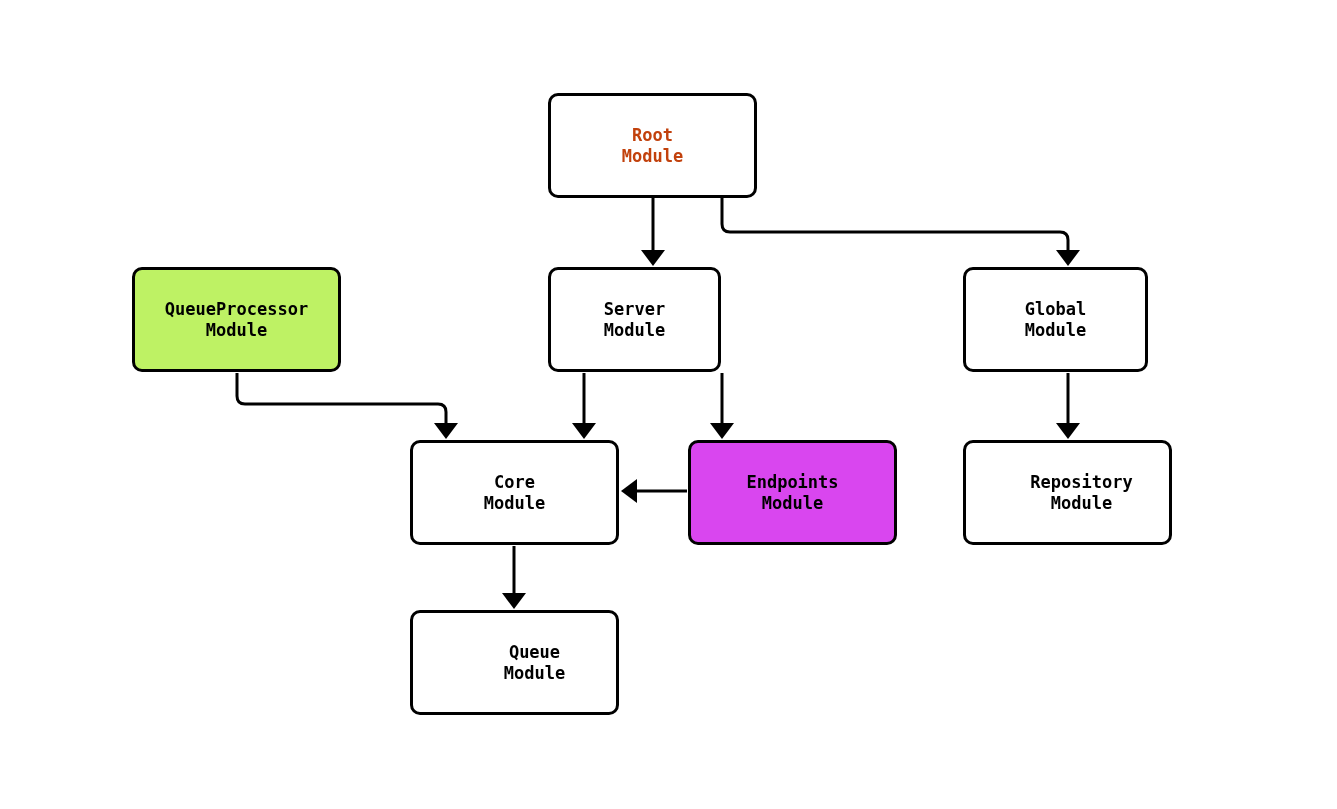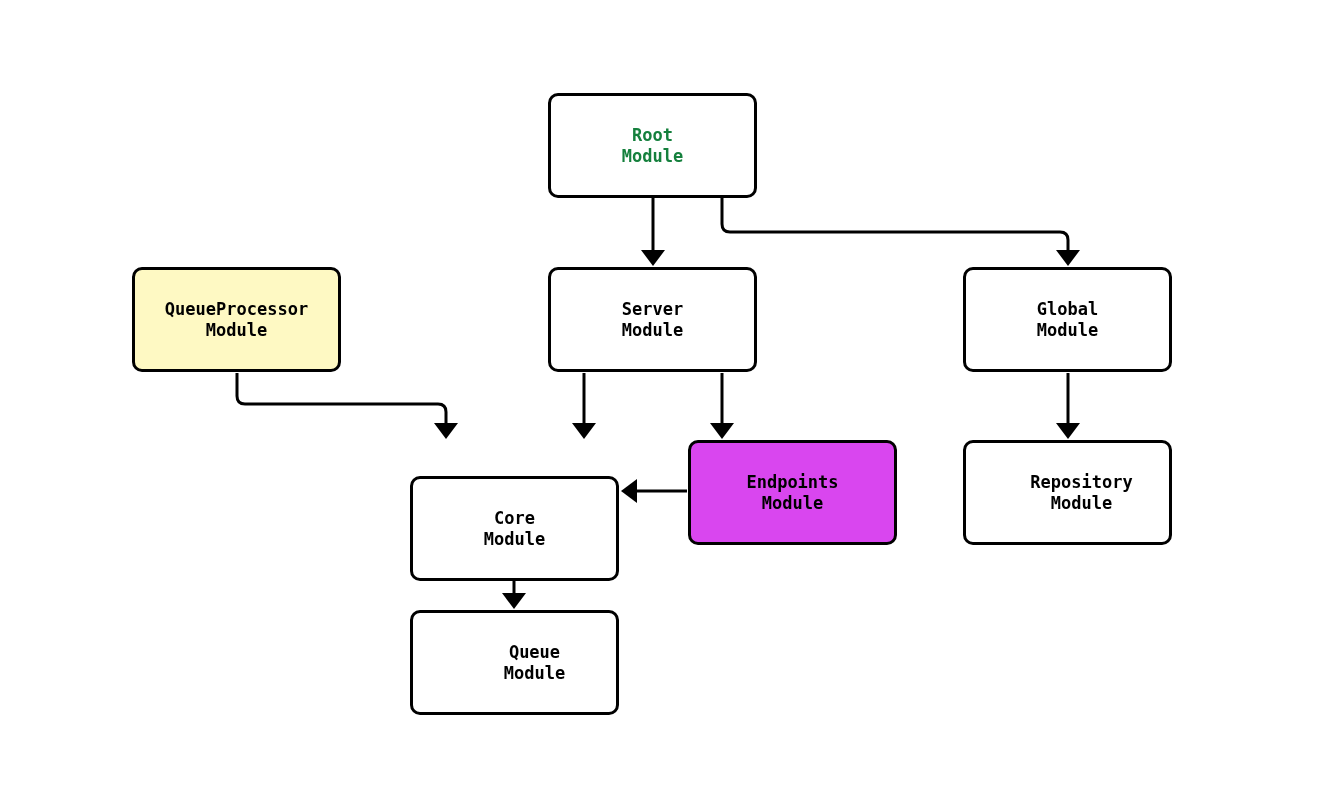--- a/index.html
+++ b/index.html
@@ -61,36 +61,36 @@
       <path d="M 722 373 L 722 423" class="edge-line" stroke="#000000"></path>
       <polygon points="722,439 710,423 734,423" fill="#000000"></polygon>
       <path d="M 687 491 L 637 491" class="edge-line" stroke="#000000"></path>
       <polygon points="621,491 637,479 637,503" fill="#000000"></polygon>
       <path d="M 1068 373 L 1068 423" class="edge-line" stroke="#000000"></path>
       <polygon points="1068,439 1056,423 1080,423" fill="#000000"></polygon>
       <path d="M 514 546 L 514 593" class="edge-line" stroke="#000000"></path>
       <polygon points="514,609 502,593 526,593" fill="#000000"></polygon>
     </svg>
 <div class="node" style="left: 548px; top: 93px; width: 209px; height: 105px; border-color: rgb(0, 0, 0); background: rgb(255, 255, 255);">
-      <span class="node-label" style="color: #15803d;">Root
+      <span class="node-label" style="color: #c2410c;">Root
 Module</span>
     </div>
-    <div class="node" style="left: 132px; top: 267px; width: 209px; height: 105px; border-color: rgb(0, 0, 0); background: #fef9c3;">
+    <div class="node" style="left: 132px; top: 267px; width: 209px; height: 105px; border-color: rgb(0, 0, 0); background: #bef264;">
       <span class="node-label" style="color: rgb(0, 0, 0);">QueueProcessor
 Module</span>
     </div>
-    <div class="node" style="left: 548px; top: 267px; width: 209px; height: 105px; border-color: rgb(0, 0, 0); background: rgb(255, 255, 255);">
+    <div class="node" style="left: 548px; top: 267px; width: 173px; height: 105px; border-color: rgb(0, 0, 0); background: rgb(255, 255, 255);">
       <span class="node-label" style="color: rgb(0, 0, 0);">Server
 Module</span>
     </div>
-    <div class="node" style="left: 963px; top: 267px; width: 209px; height: 105px; border-color: rgb(0, 0, 0); background: rgb(255, 255, 255);">
+    <div class="node" style="left: 963px; top: 267px; width: 185px; height: 105px; border-color: rgb(0, 0, 0); background: rgb(255, 255, 255);">
       <span class="node-label" style="color: rgb(0, 0, 0);">Global
 Module</span>
     </div>
-    <div class="node" style="left: 410px; top: 440px; width: 209px; height: 105px; border-color: rgb(0, 0, 0); background: rgb(255, 255, 255); margin-top: 36px;">
+    <div class="node" style="left: 410px; top: 440px; width: 209px; height: 105px; border-color: rgb(0, 0, 0); background: rgb(255, 255, 255);">
       <span class="node-label" style="color: rgb(0, 0, 0);">Core
 Module</span>
     </div>
     <div class="node" style="left: 688px; top: 440px; width: 209px; height: 105px; border-color: rgb(0, 0, 0); background: #d946ef;">
       <span class="node-label" style="color: rgb(0, 0, 0);">Endpoints
 Module</span>
     </div>
     <div class="node" style="left: 963px; top: 440px; width: 209px; height: 105px; border-color: rgb(0, 0, 0); background: rgb(255, 255, 255);">
       <span class="node-label" style="color: rgb(0, 0, 0); margin-left: 28px;">Repository
 Module</span>

